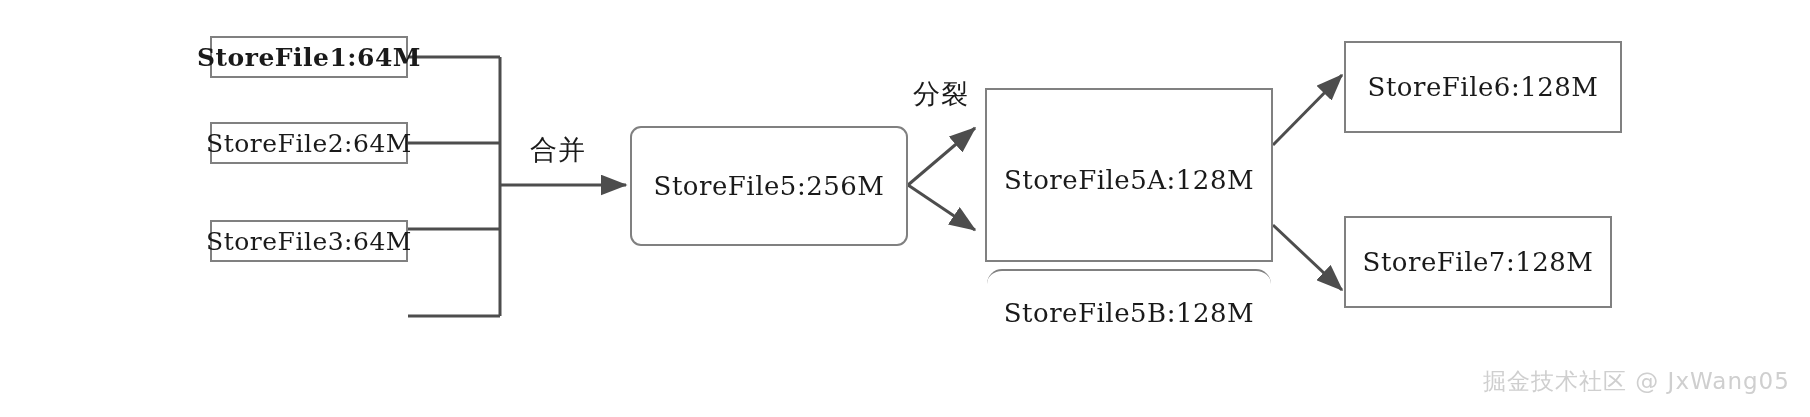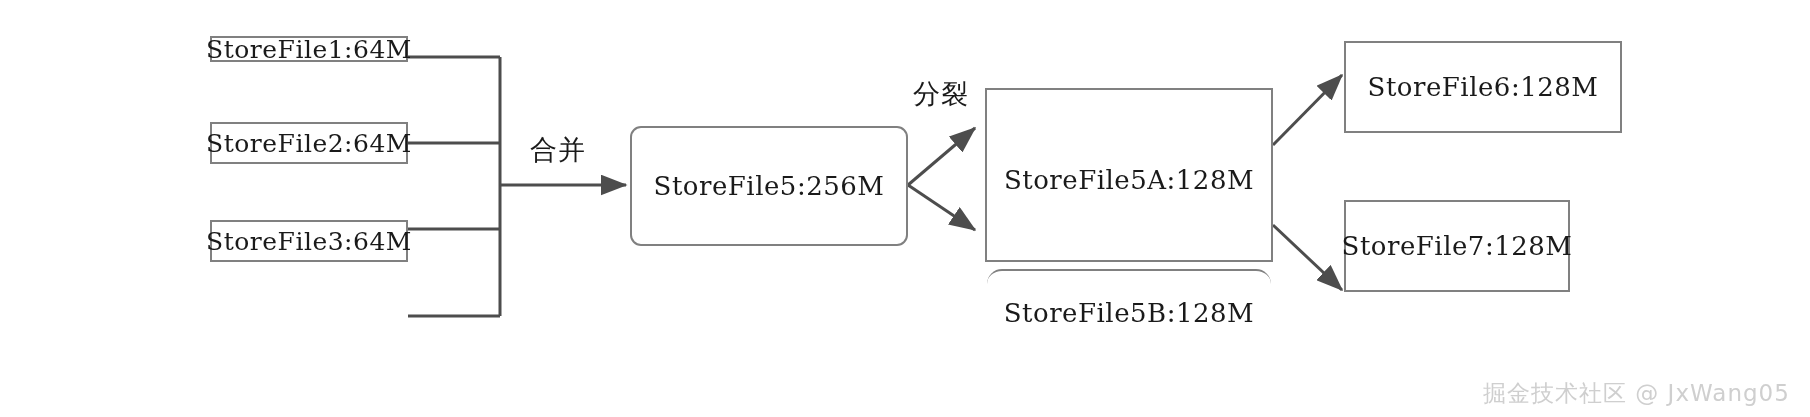--- a/index.html
+++ b/index.html
@@ -110,21 +110,21 @@
     <g stroke="#4d4d4d" stroke-width="3" fill="none">
       <path d="M 908 216 L 848 150" opacity="0"></path>
     </g>
     <path d="M 908 185 L 975 128" stroke="#4d4d4d" stroke-width="3" fill="none" marker-end="url(#arrowhead)"></path>
     <path d="M 908 185 L 975 230" stroke="#4d4d4d" stroke-width="3" fill="none" marker-end="url(#arrowhead)"></path>
 
     <path d="M 1273 145 L 1342 75" stroke="#4d4d4d" stroke-width="3" fill="none" marker-end="url(#arrowhead)"></path>
     <path d="M 1273 225 L 1342 290" stroke="#4d4d4d" stroke-width="3" fill="none" marker-end="url(#arrowhead)"></path>
   </svg>
 
-  <div class="node node-small" style="left:210px; top:36px; width:198px; height:26px;">
+  <div class="node node-small" style="left:210px; top:36px; width:198px; height:42px;font-weight:bold;">
     <span>StoreFile1:64M</span>
   </div>
 
   <div class="node node-small" style="left:210px; top:122px; width:198px; height:42px;">
     <span>StoreFile2:64M</span>
   </div>
 
   <div class="node node-small" style="left:210px; top:208px; width:198px; height:42px;margin-top:12px;">
     <span>StoreFile3:64M</span>
   </div>
@@ -144,19 +144,19 @@
     </div>
     <div class="split-cell second" style="height:85px;">
       <span>StoreFile5B:128M</span>
     </div>
   </div>
 
   <div class="node node-mid" style="left:1344px; top:41px; width:278px; height:92px;">
     <span>StoreFile6:128M</span>
   </div>
 
-  <div class="node node-mid" style="left:1344px; top:200px; width:226px; height:92px;">
+  <div class="node node-mid" style="left:1344px; top:216px; width:268px; height:92px;">
     <span>StoreFile7:128M</span>
   </div>
 
-  <div class="watermark" style="left:1483px; top:378px;">掘金技术社区 @ JxWang05</div>
+  <div class="watermark" style="left:1483px; top:366px;">掘金技术社区 @ JxWang05</div>
 
 </div>
 
 </body></html>

